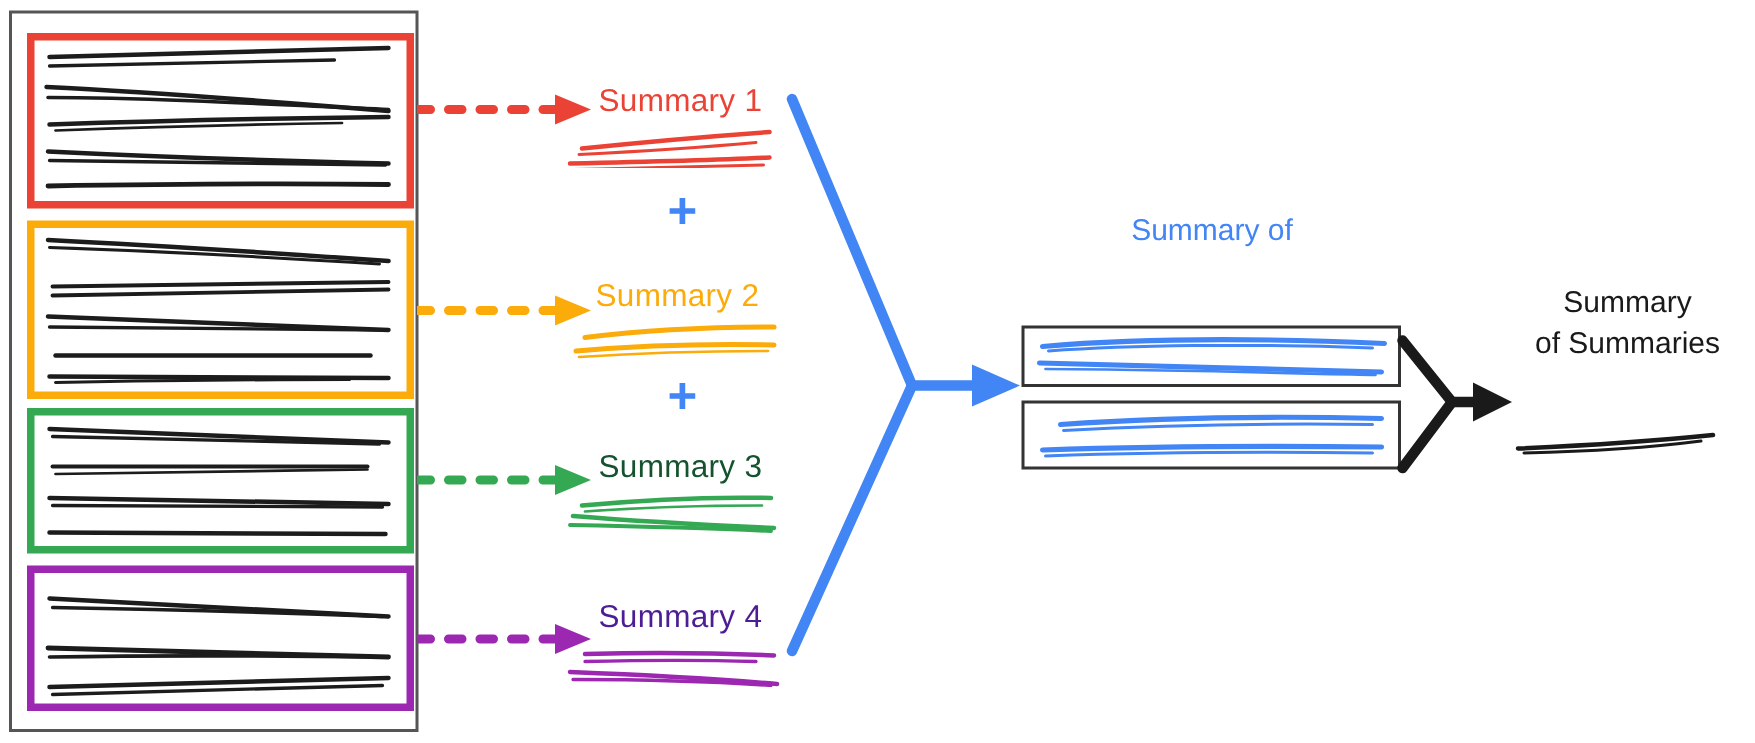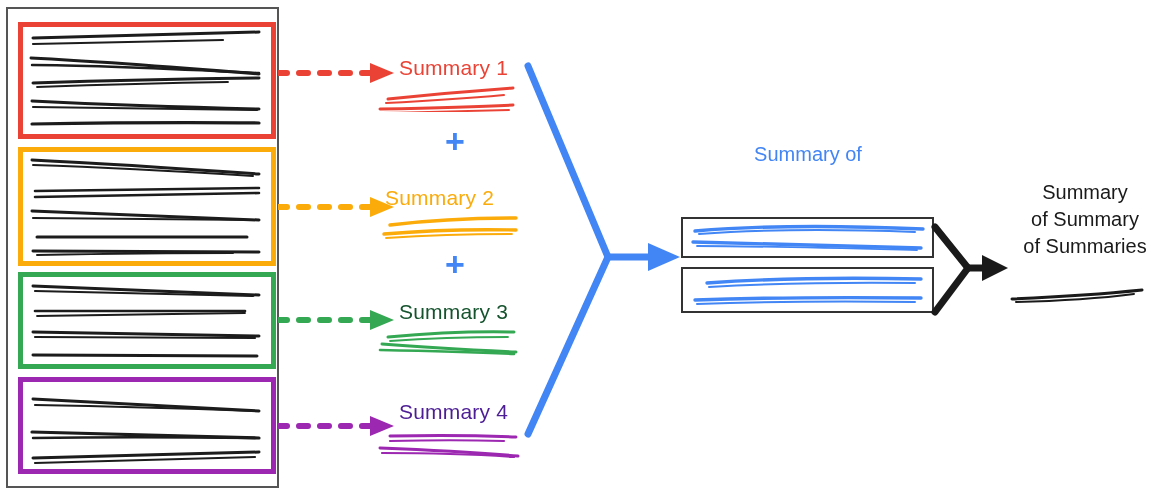--- a/index.html
+++ b/index.html
@@ -51,21 +51,21 @@
   #dashed-arrow-4 { top: 413px; }
 
   
   .summary-label {
     font-size: 21px;
     font-weight: 400;
     letter-spacing: 0.2px;
     white-space: nowrap;
   }
   #summary-label-1 { left: 399px; top: 56px;  color: #ea4335; }
-  #summary-label-2 { left: 385px; top: 186px; color: #fbab0a; }
+  #summary-label-2 { left: 397px; top: 186px; color: #fbab0a; }
   #summary-label-3 { left: 399px; top: 300px; color: #14532d; }
   #summary-label-4 { left: 399px; top: 400px; color: #4c1d95; }
 
   .summary-lines { left: 376px; }
   #summary-lines-1 { top: 82px; }
   #summary-lines-2 { top: 212px; }
   #summary-lines-3 { top: 326px; }
   #summary-lines-4 { top: 426px; }
 
   
@@ -100,21 +100,21 @@
   }
   #sos-box-1 { top: 217px; width: 253px; height: 41px; }
   #sos-box-2 { top: 267px; width: 253px; height: 46px; }
 
   
   #black-funnel { left: 930px; top: 222px; }
 
   
   #final-title {
     left: 1000px;
-    top: 179px;
+    top: 189px;
     width: 170px;
     text-align: center;
     color: #1a1a1a;
     font-size: 20px;
     line-height: 27px;
   }
   #final-lines { left: 1008px; top: 285px; }
 </style>
 </head>
 <body>
@@ -300,21 +300,20 @@
         <path d="M5,5 L38,46"></path>
         <path d="M5,90 L38,46"></path>
         <path d="M38,46 L58,46"></path>
       </g>
       <polygon points="52,33 78,46 52,59" fill="#1a1a1a"></polygon>
     </svg>
   </div>
 
   <div class="abs" id="final-title">
     <div>Summary</div>
-    <div>of Summary</div>
     <div>of Summaries</div>
   </div>
   <div class="abs" id="final-lines">
     <svg width="140" height="20" viewBox="0 0 140 20">
       <g stroke="#1a1a1a" fill="none" stroke-linecap="round">
         <path d="M4,14 C50,12 95,9 134,5" stroke-width="3"></path>
         <path d="M8,17 C50,16 95,13 126,9" stroke-width="2"></path>
       </g>
     </svg>
   </div>

